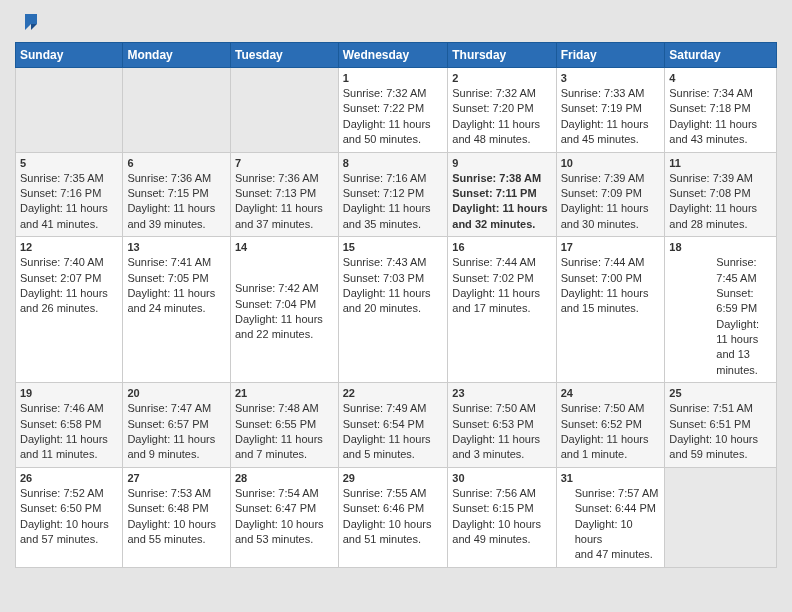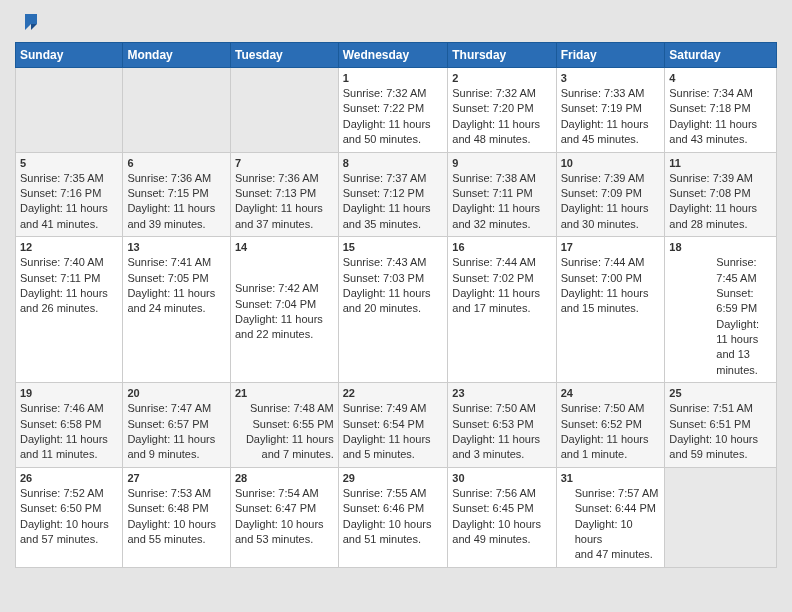--- a/index.html
+++ b/index.html
@@ -194,28 +194,28 @@
           </td>
           <td>
             <span class="day-num">7</span>
             <div class="day-info" style="white-space: pre-line;">Sunrise: 7:36 AM
 Sunset: 7:13 PM
 Daylight: 11 hours
 and 37 minutes.</div>
           </td>
           <td>
             <span class="day-num">8</span>
-            <div class="day-info" style="white-space: pre-line;">Sunrise: 7:37 AM
+            <div class="day-info" style="white-space: pre-line;">Sunrise: 7:16 AM
 Sunset: 7:12 PM
 Daylight: 11 hours
 and 35 minutes.</div>
           </td>
           <td>
             <span class="day-num">9</span>
-            <div class="day-info" style="white-space: pre-line;">Sunrise: 7:38 AM
+            <div class="day-info" style="white-space: pre-line; font-weight: bold;">Sunrise: 7:38 AM
 Sunset: 7:11 PM
 Daylight: 11 hours
 and 32 minutes.</div>
           </td>
           <td>
             <span class="day-num">10</span>
             <div class="day-info" style="white-space: pre-line;">Sunrise: 7:39 AM
 Sunset: 7:09 PM
 Daylight: 11 hours
 and 30 minutes.</div>
@@ -225,21 +225,21 @@
             <div class="day-info" style="white-space: pre-line;">Sunrise: 7:39 AM
 Sunset: 7:08 PM
 Daylight: 11 hours
 and 28 minutes.</div>
           </td>
         </tr>
         <tr class="week-row">
           <td>
             <span class="day-num">12</span>
             <div class="day-info" style="white-space: pre-line;">Sunrise: 7:40 AM
-Sunset: 7:11 PM
+Sunset: 2:07 PM
 Daylight: 11 hours
 and 26 minutes.</div>
           </td>
           <td>
             <span class="day-num">13</span>
             <div class="day-info" style="white-space: pre-line;">Sunrise: 7:41 AM
 Sunset: 7:05 PM
 Daylight: 11 hours
 and 24 minutes.</div>
           </td>
@@ -289,21 +289,21 @@
           </td>
           <td>
             <span class="day-num">20</span>
             <div class="day-info" style="white-space: pre-line;">Sunrise: 7:47 AM
 Sunset: 6:57 PM
 Daylight: 11 hours
 and 9 minutes.</div>
           </td>
           <td>
             <span class="day-num">21</span>
-            <div class="day-info" style="white-space: pre-line; text-align: right;">Sunrise: 7:48 AM
+            <div class="day-info" style="white-space: pre-line;">Sunrise: 7:48 AM
 Sunset: 6:55 PM
 Daylight: 11 hours
 and 7 minutes.</div>
           </td>
           <td>
             <span class="day-num">22</span>
             <div class="day-info" style="white-space: pre-line;">Sunrise: 7:49 AM
 Sunset: 6:54 PM
 Daylight: 11 hours
 and 5 minutes.</div>
@@ -355,21 +355,21 @@
           <td>
             <span class="day-num">29</span>
             <div class="day-info" style="white-space: pre-line;">Sunrise: 7:55 AM
 Sunset: 6:46 PM
 Daylight: 10 hours
 and 51 minutes.</div>
           </td>
           <td>
             <span class="day-num">30</span>
             <div class="day-info" style="white-space: pre-line;">Sunrise: 7:56 AM
-Sunset: 6:45 PM
+Sunset: 6:15 PM
 Daylight: 10 hours
 and 49 minutes.</div>
           </td>
           <td>
             <span class="day-num">31</span>
             <div class="day-info" style="white-space: pre-line; margin-left: 14px;">Sunrise: 7:57 AM
 Sunset: 6:44 PM
 Daylight: 10 hours
 and 47 minutes.</div>
           </td>

